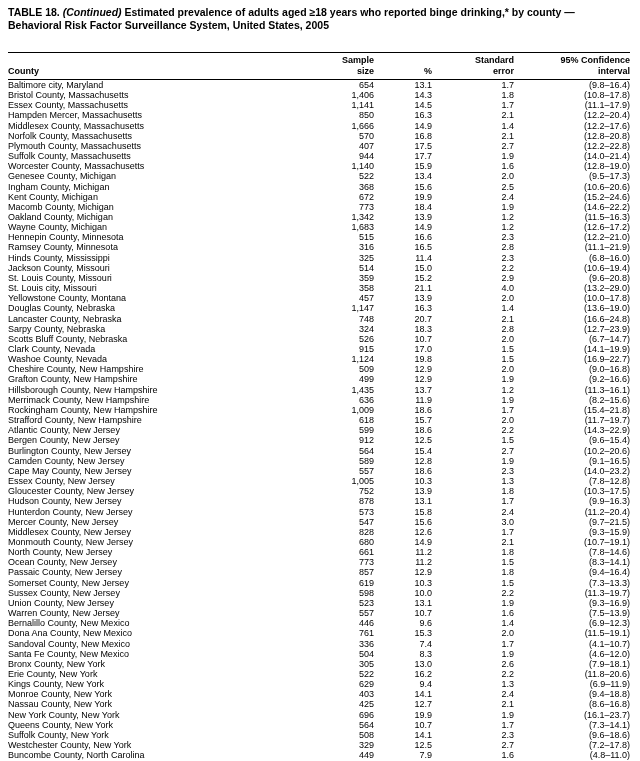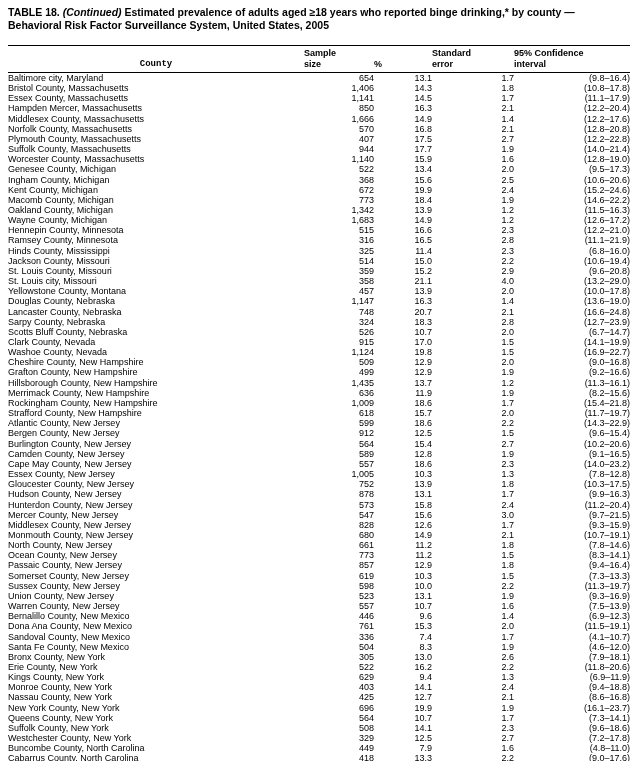--- a/index.html
+++ b/index.html
@@ -10,40 +10,40 @@
     padding: 6px 10px 0 8px;
     overflow: hidden;
     background: #ffffff;
     color: #000000;
     font-family: "Liberation Sans", sans-serif;
   }
   .table-title {
     font-size: 10.5px;
     font-weight: bold;
     line-height: 1.25;
-    margin-bottom: 13px;
+    margin-bottom: 20px;
   }
   .table-title .cont { font-style: italic; }
   table.data-table {
     width: 100%;
     border-collapse: collapse;
     table-layout: fixed;
   }
   table.data-table thead th {
     border-top: 1px solid #000;
     border-bottom: 1px solid #000;
     font-size: 9px;
     font-weight: bold;
     vertical-align: bottom;
     padding: 2px 0 3px 0;
     white-space: pre-line;
     line-height: 1.15;
   }
-  th.h-county { text-align: center; font-family: Liberation Mono, monospace; }
-  th.h-num { text-align: left; }
+  th.h-county { text-align: left; }
+  th.h-num { text-align: right; }
   table.data-table td {
     font-size: 9px;
     line-height: 10.15px;
     padding: 0;
     white-space: nowrap;
     overflow: hidden;
   }
   td.c0 { text-align: left; }
   td.c1 { text-align: right; padding-right: 24px; }
   td.c2 { text-align: right; padding-right: 20px; }

